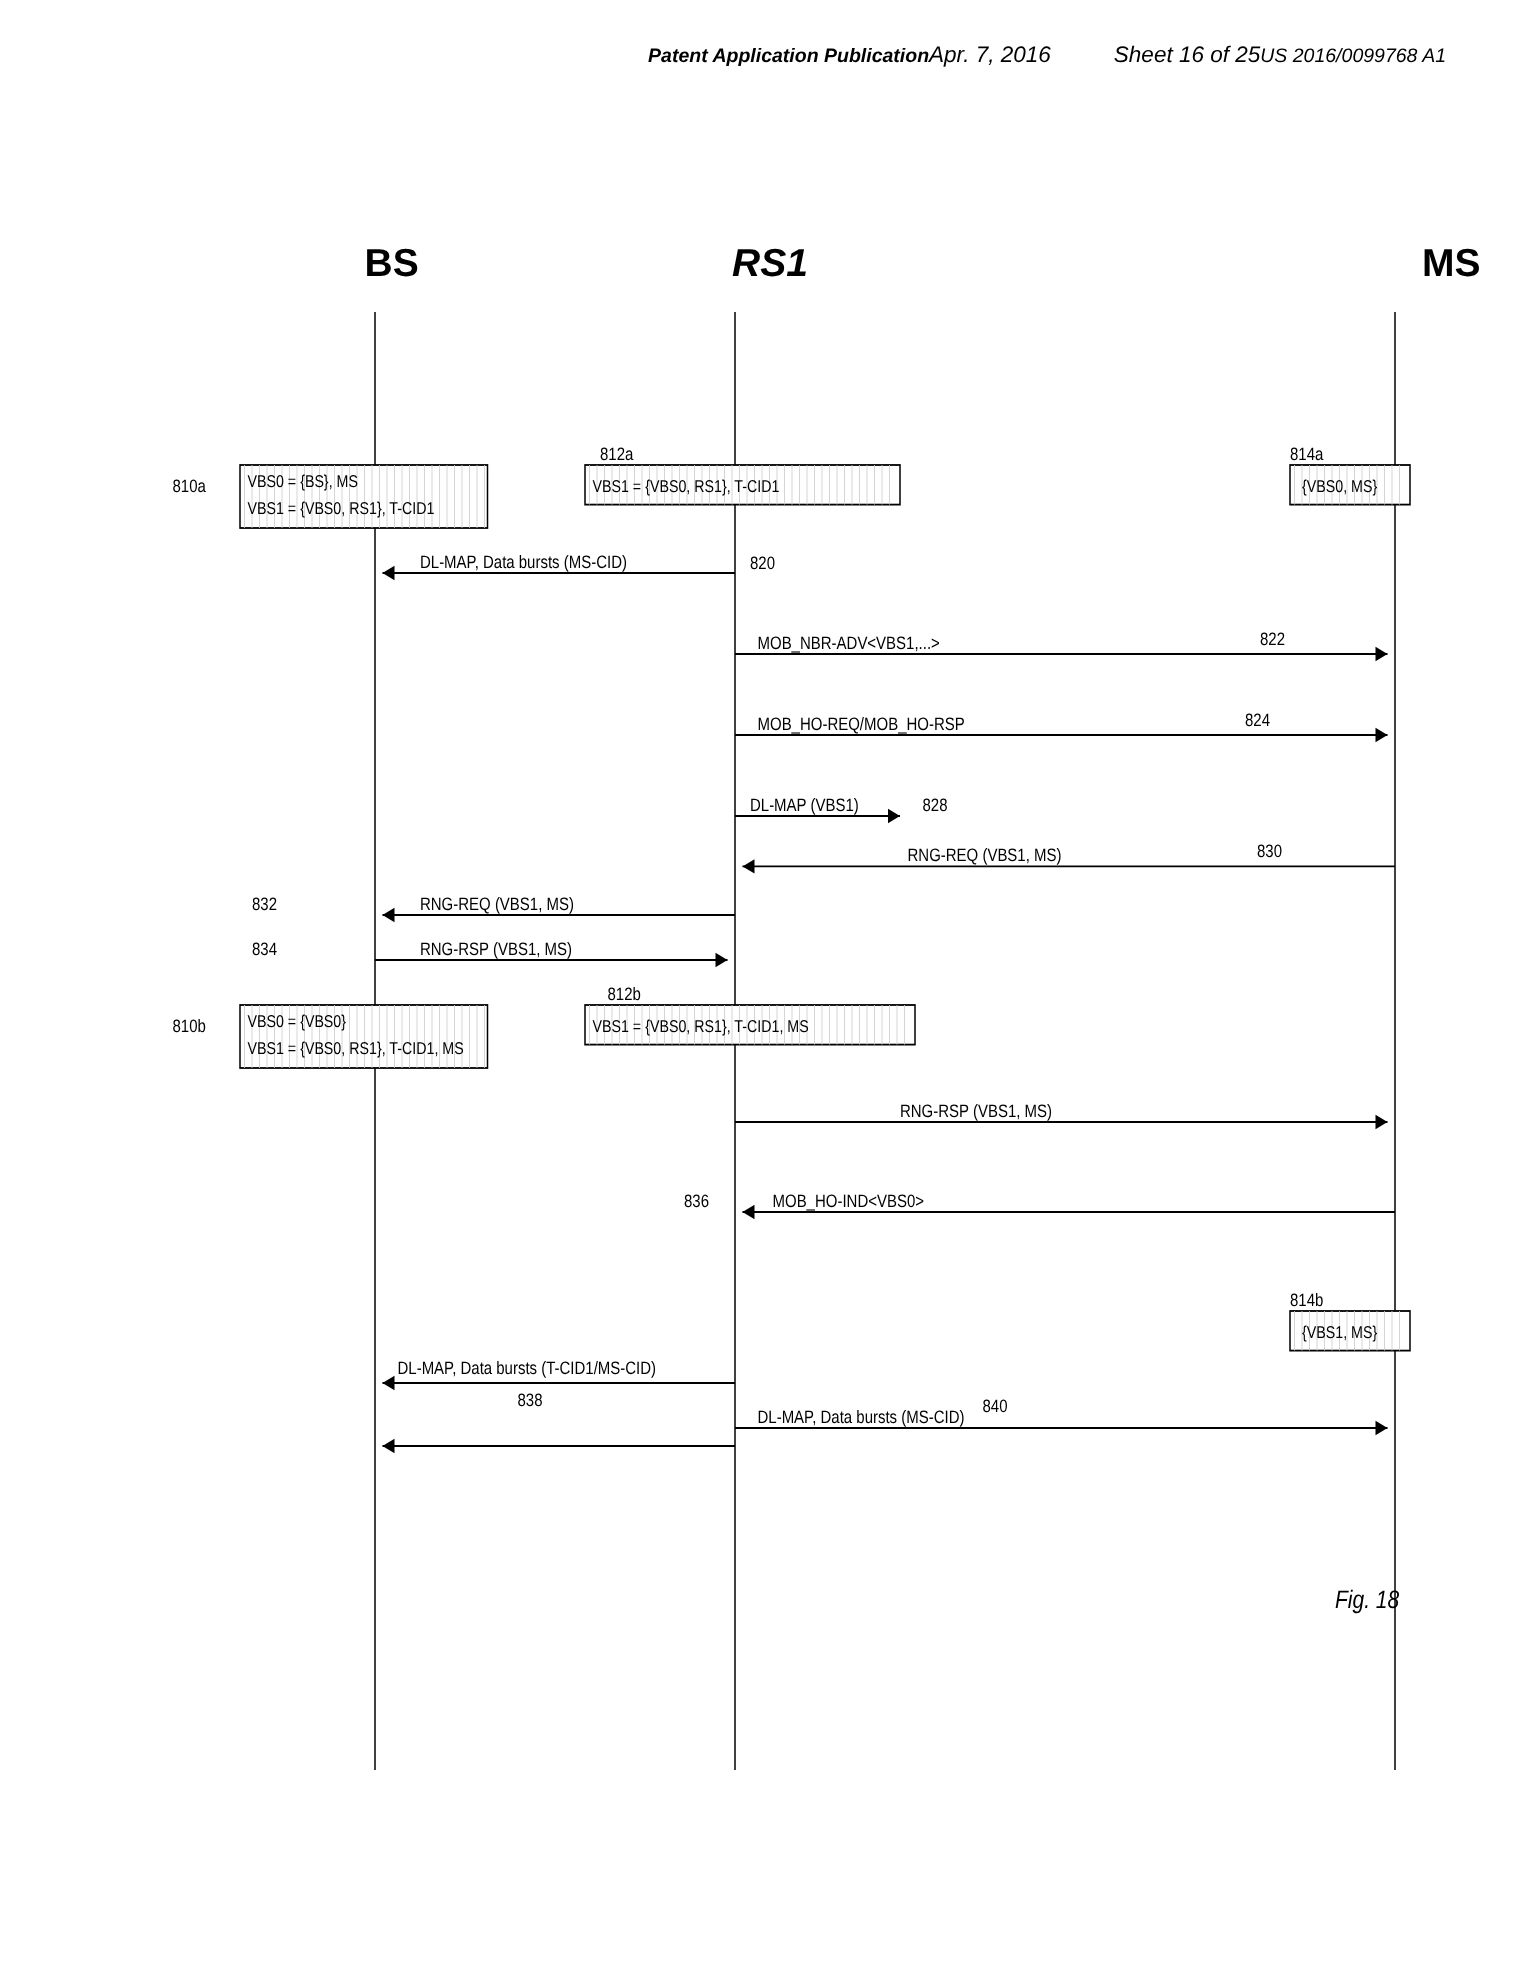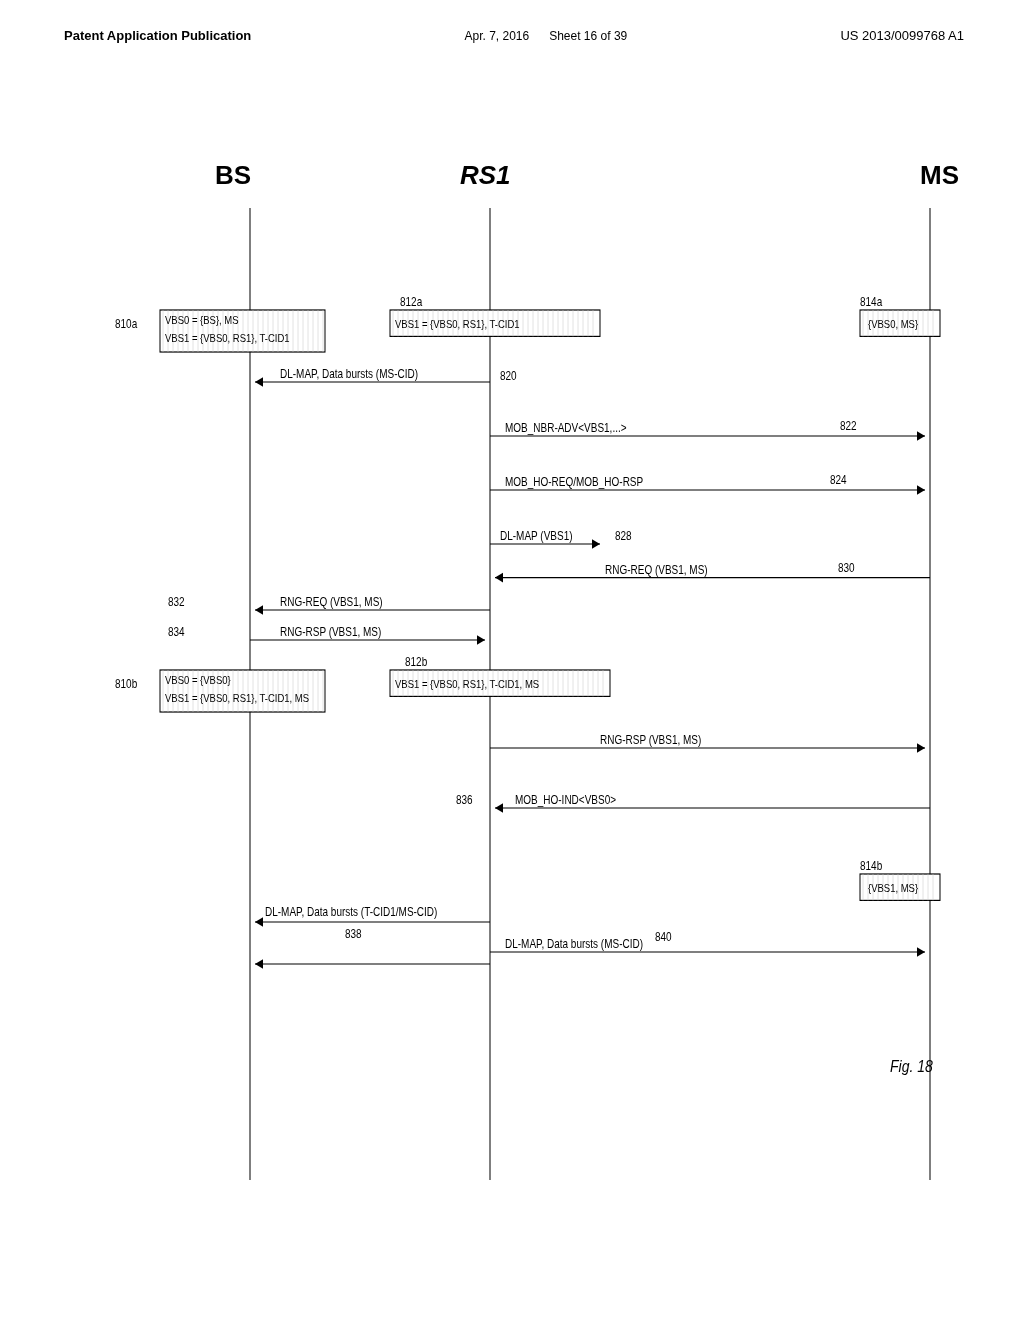--- a/index.html
+++ b/index.html
@@ -13,73 +13,75 @@
       position: relative;
     }
 
     
     .page-header {
       position: absolute;
       top: 28px;
       left: 64px;
       right: 60px;
       display: flex;
-      justify-content: space-between;
+      justify-content: flex-end;
       align-items: center;
+      font-style: italic;
     }
     .header-left {
       font-weight: bold;
       font-size: 13px;
     }
     .header-center {
-      font-size: 12px;
+      font-size: 15px;
       display: flex;
-      gap: 20px;
+      gap: 42px;
     }
     .header-right {
       font-size: 13px;
     }
 
     
     .diagram {
       position: absolute;
       top: 160px;
       left: 60px;
       right: 60px;
       bottom: 80px;
     }
 
     
     .col-header {
       position: absolute;
       font-size: 26px;
       font-weight: bold;
       top: 0;
+      margin-left: 28px;
     }
 
     
     .svg-overlay {
       position: absolute;
       top: 0;
       left: 0;
       width: 100%;
       height: 100%;
       pointer-events: none;
     }
   </style>
 </head>
 <body>
 
 <div class="page-header">
   <span class="header-left">Patent Application Publication</span>
   <div class="header-center">
     <span>Apr. 7, 2016</span>
-    <span>Sheet 16 of 39</span>
+    <span>Sheet 16 of 25</span>
   </div>
-  <span class="header-right">US 2013/0099768 A1</span>
+  <span class="header-right">US 2016/0099768 A1</span>
 </div>
 
 <div class="diagram">
 
   <div class="col-header" style="left: 155px;">BS</div>
   <div class="col-header" style="left: 400px; font-style: italic;">RS1</div>
   <div class="col-header" style="left: 860px;">MS</div>
 
   <svg class="svg-overlay" viewBox="0 0 904 900" preserveAspectRatio="none" style="width:100%;height:100%;">
 

